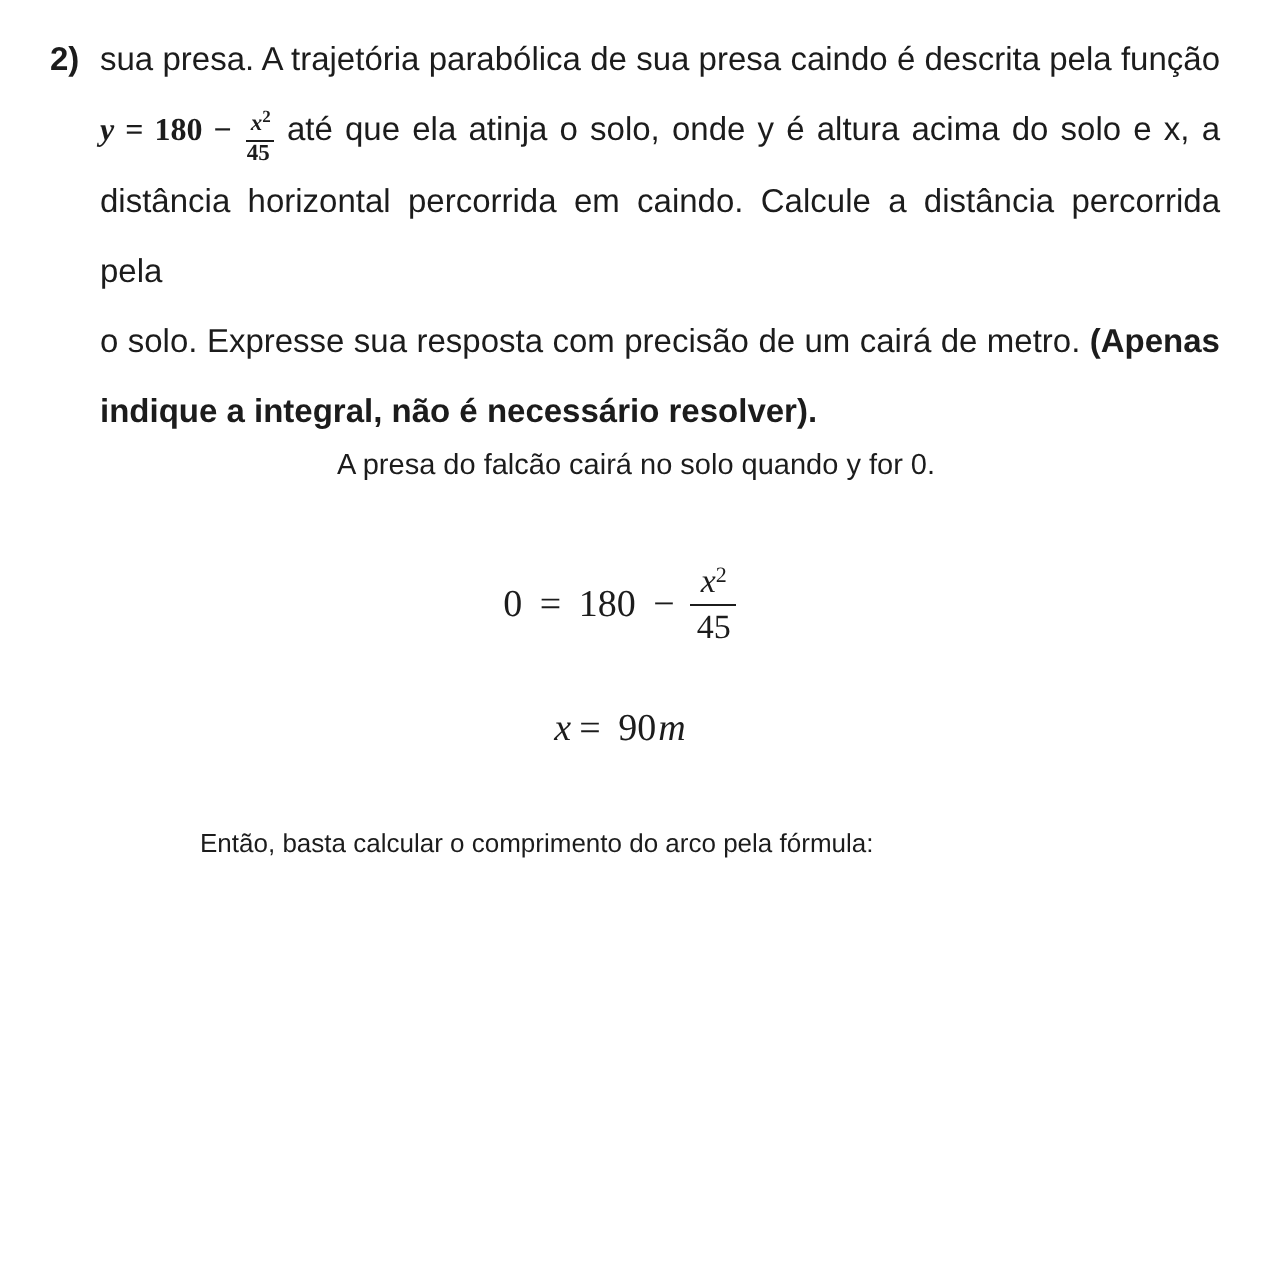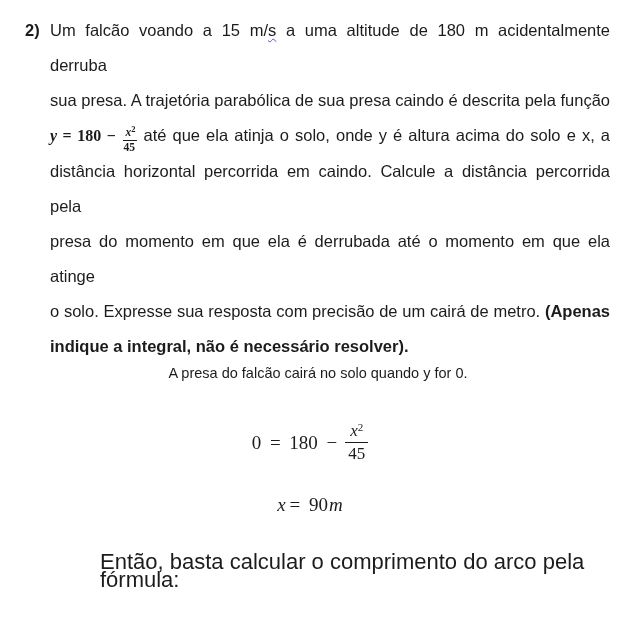--- a/index.html
+++ b/index.html
@@ -73,45 +73,43 @@
     border-bottom:1.4px solid var(--text);
   }
   .efrac-top i{font-style:italic;}
   .efrac-top sup{font-size:11px;vertical-align:5px;line-height:0;}
   .efrac-bot{font-size:17px;padding-top:2px;}
 
   .eq2{margin-top:30px;transform:translateX(-8px);}
   .eq2 .mvar{font-style:italic;margin-right:4px;}
   .eq2 .munit{font-style:italic;margin-left:1px;}
 
-  .arc-text{margin-top:37px;margin-left:100px;font-size:22px;line-height:18px;}
+  .arc-text{margin-top:37px;margin-left:100px;font-size:13px;line-height:18px;}
 
   
   .squiggle{
     text-decoration-line:underline;
     text-decoration-style:wavy;
     text-decoration-color:var(--squiggle);
     text-decoration-thickness:1px;
     text-underline-offset:2px;
     text-decoration-skip-ink:none;
   }
 </style>
 </head>
 <body>
 
 <div class="page">
 
   <div class="problem">
     <div class="problem-number">2)</div>
     <div class="problem-text">
-      <div class="line"><span>Um falcão voando a 15 m/</span><span class="squiggle">s</span><span> a uma altitude de 180 m acidentalmente derruba</span></div>
       <div class="line">sua presa. A trajetória parabólica de sua presa caindo é descrita pela função</div>
       <div class="line"><span class="math-inline"><span class="mvar">y</span><span> = 180 − </span><span class="ifrac"><span class="ifrac-top"><i>x</i><sup>2</sup></span><span class="ifrac-bot">45</span></span></span><span> até que ela atinja o solo, onde y é altura acima do solo e x, a</span></div>
       <div class="line">distância horizontal percorrida em caindo. Calcule a distância percorrida pela</div>
-      <div class="line">presa do momento em que ela é derrubada até o momento em que ela atinge</div>
       <div class="line"><span>o solo. Expresse sua resposta com precisão de um cairá de metro. </span><b>(Apenas</b></div>
       <div class="line last">indique a integral, não é necessário resolver).</div>
     </div>
   </div>
 
   <div class="note">A presa do falcão cairá no solo quando y for 0.</div>
 
   <div class="equation eq1">
     <span>0 = 180 −</span>
     <span class="efrac">

